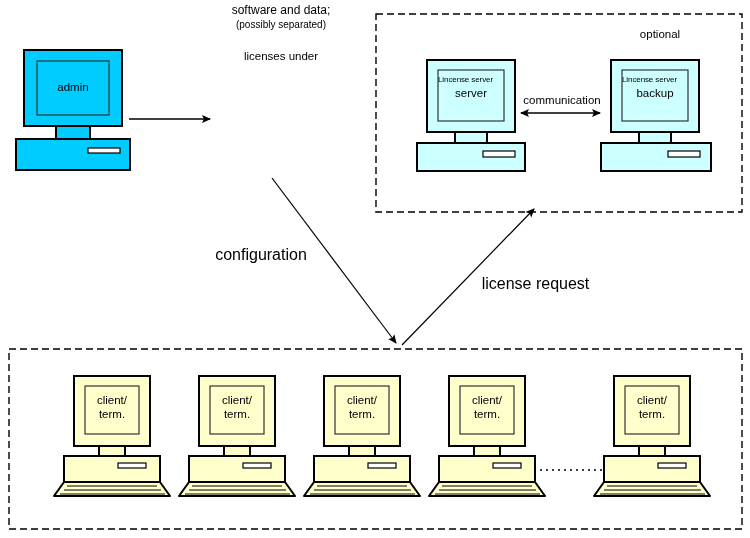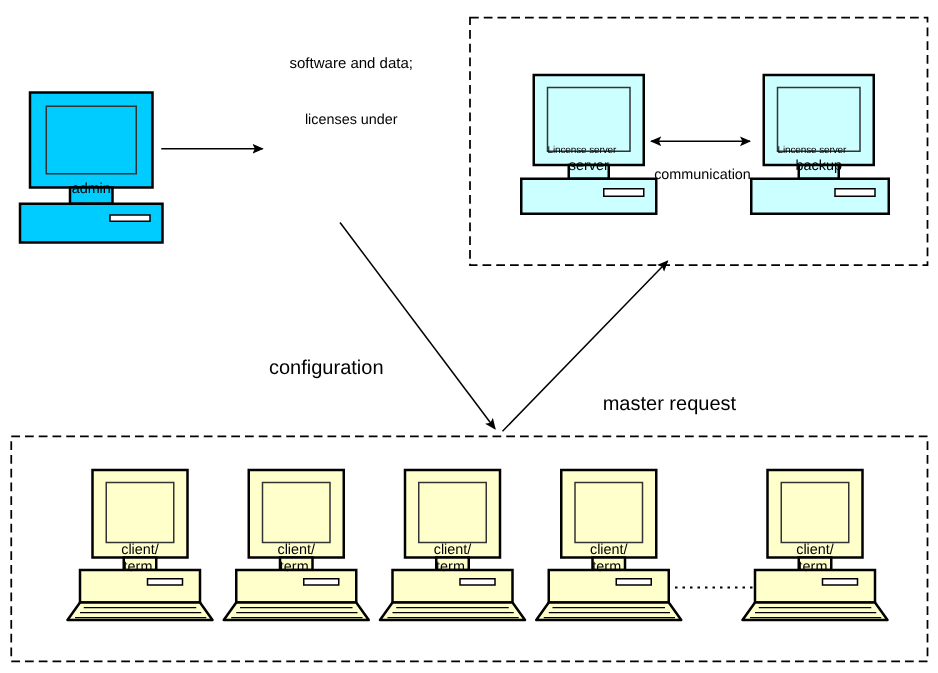--- a/index.html
+++ b/index.html
@@ -2,21 +2,21 @@
 <html><head>
 <meta charset="utf-8">
 <style>
   html,body{margin:0;padding:0;background:#ffffff;}
   body{
     width:750px;height:538px;position:relative;overflow:hidden;
     font-family:"Liberation Sans", sans-serif;
     color:#000;
   }
   #stage{position:absolute;left:0;top:0;width:750px;height:538px;}
-  .lbl{position:absolute;white-space:pre;line-height:1.15;text-align:center;margin-top:40px;}
+  .lbl{position:absolute;white-space:pre;line-height:1.15;text-align:center;}
   .lbl-big{font-size:12px;}
   .lbl-small{font-size:10px;}
   .lbl-bold{font-weight:normal;font-size:16px;}
   .lbl-mid{font-size:11.5px;}
   .scr-txt{font-size:11.5px;text-align:center;line-height:1.12;}
   .scr-txt-sm{font-size:8px;text-align:left;line-height:1.1;letter-spacing:-0.1px;}
   svg{display:block;overflow:visible;}
   .grp{position:absolute;}
 </style>
 </head>
@@ -44,31 +44,32 @@
     <line x1="521" y1="113" x2="600" y2="113" stroke="#000" stroke-width="1.3" marker-end="url(#arrHead)" marker-start="url(#arrHeadStart)"></line>
 
     <line x1="272" y1="178" x2="396" y2="343" stroke="#000" stroke-width="1.2" marker-end="url(#arrHead)"></line>
 
     <line x1="402" y1="345" x2="534" y2="209" stroke="#000" stroke-width="1.2" marker-end="url(#arrHead)"></line>
 
     <line x1="534" y1="470" x2="604" y2="470" stroke="#000" stroke-width="1.6" stroke-dasharray="2,4"></line>
   </svg>
 
   <div class="lbl lbl-big" style="left:196px;top:4px;width:170px;">software and data;</div>
+  <div class="lbl lbl-small" style="left:196px;top:19px;width:170px;">(possibly separated)</div>
   <div class="lbl lbl-mid" style="left:196px;top:50px;width:170px;">licenses under</div>
 
   <div class="lbl lbl-mid" style="left:600px;top:28px;width:120px;">optional</div>
 
   <div class="lbl lbl-mid" style="left:512px;top:94px;width:100px;text-align:center;">communication</div>
 
   <div class="lbl lbl-bold" style="left:196px;top:246px;width:130px;">configuration</div>
 
-  <div class="lbl lbl-bold" style="left:468px;top:275px;width:135px;">master request</div>
+  <div class="lbl lbl-bold" style="left:468px;top:275px;width:135px;">license request</div>
 
-  <div class="grp" style="left:14px;top:72px;">
+  <div class="grp" style="left:14px;top:48px;">
     <svg width="118" height="124">
 
       <rect x="10" y="2" width="98" height="76" fill="#00ccff" stroke="#000" stroke-width="2"></rect>
 
       <rect x="23" y="13" width="72" height="54" fill="#00ccff" stroke="#333" stroke-width="1.2"></rect>
 
       <rect x="42" y="78" width="34" height="13" fill="#00ccff" stroke="#000" stroke-width="2"></rect>
 
       <rect x="2" y="91" width="114" height="31" fill="#00ccff" stroke="#000" stroke-width="2"></rect>
 

